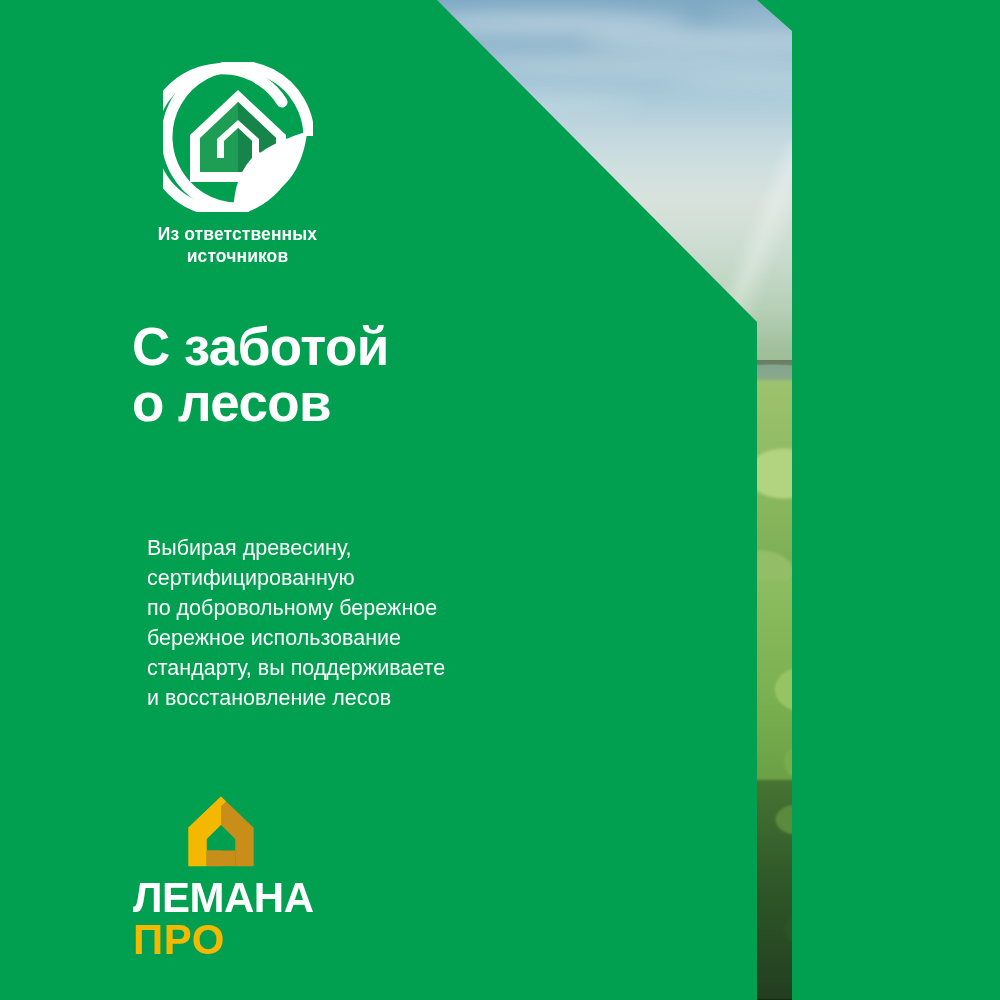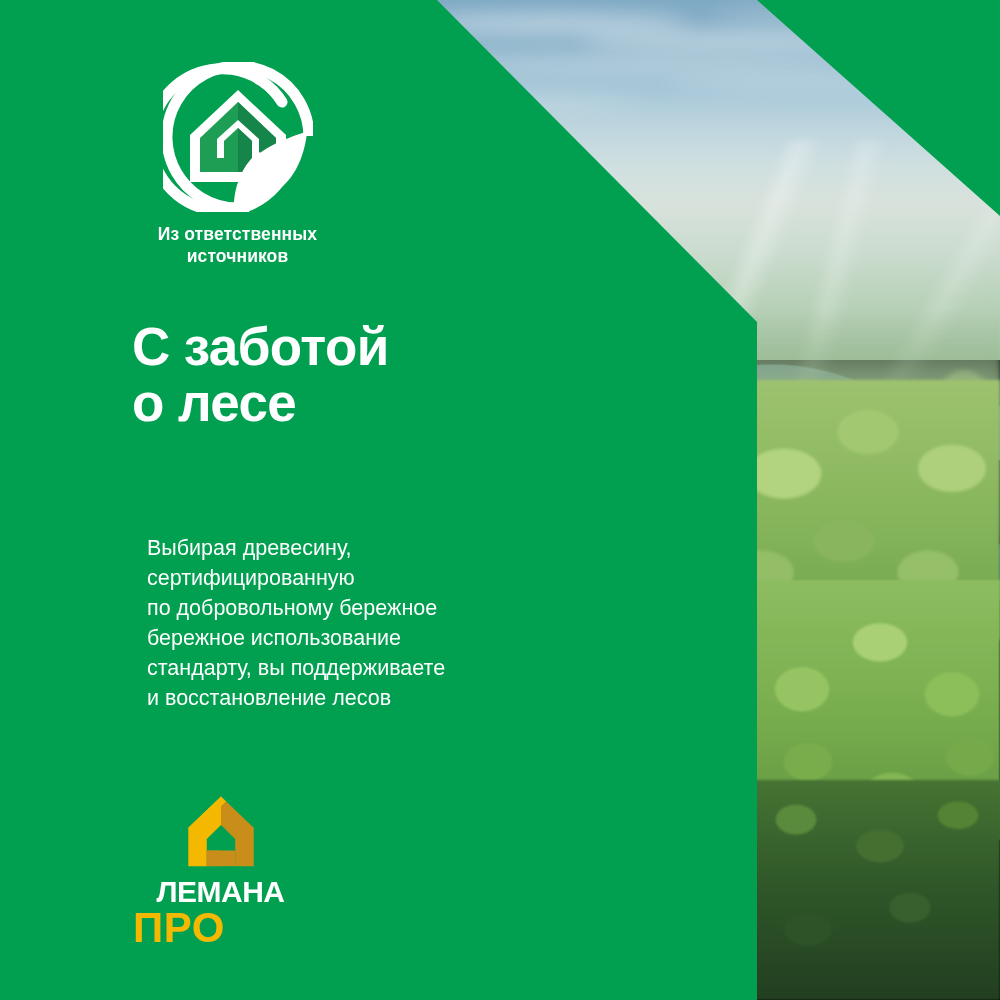--- a/index.html
+++ b/index.html
@@ -5,21 +5,21 @@
 <style>
   * { margin:0; padding:0; box-sizing:border-box; }
   html,body { width:1000px; height:1000px; overflow:hidden; }
   body {
     font-family: "Liberation Sans", "DejaVu Sans", sans-serif;
     background:#00a050;
   }
 
   .poster {
     position:relative;
-    width:1000px;
+    width:792px;
     height:1000px;
     background:#000000;
     overflow:hidden;
   }
 
   
   .photo-layer {
     position:absolute;
     inset:0;
     z-index:1;
@@ -240,21 +240,21 @@
   }
   .brand-mark {
     display:block;
     width:72px; height:74px;
     margin:0 auto 8px auto;
   }
   .brand-name {
     display:block;
     text-align:center;
     color:#ffffff;
-    font-size:30px;
+    font-size:42px;
     font-weight:bold;
     line-height:1;
     letter-spacing:-0.5px;
   }
   .brand-sub {
     display:block;
     text-align:left;
     color:#f5b800;
     font-size:42px;
     font-weight:bold;
@@ -324,21 +324,21 @@
         <path d="M74 148 C 74 126, 82 106, 96 94" fill="none" stroke="#ffffff" stroke-width="7" stroke-linecap="round"></path>
       </svg>
       <div class="cert-caption">
         <span>Из ответственных</span>
         <span>источников</span>
       </div>
     </div>
 
     <h1 class="headline">
       <span>С заботой</span>
-      <span>о лесе</span>
+      <span>о лесов</span>
     </h1>
 
     <p class="body-copy">
       <span>Выбирая древесину,</span>
       <span>сертифицированную</span>
       <span>по добровольному бережное</span>
       <span>бережное использование</span>
       <span>стандарту, вы поддерживаете</span>
       <span>и восстановление лесов</span>
     </p>

